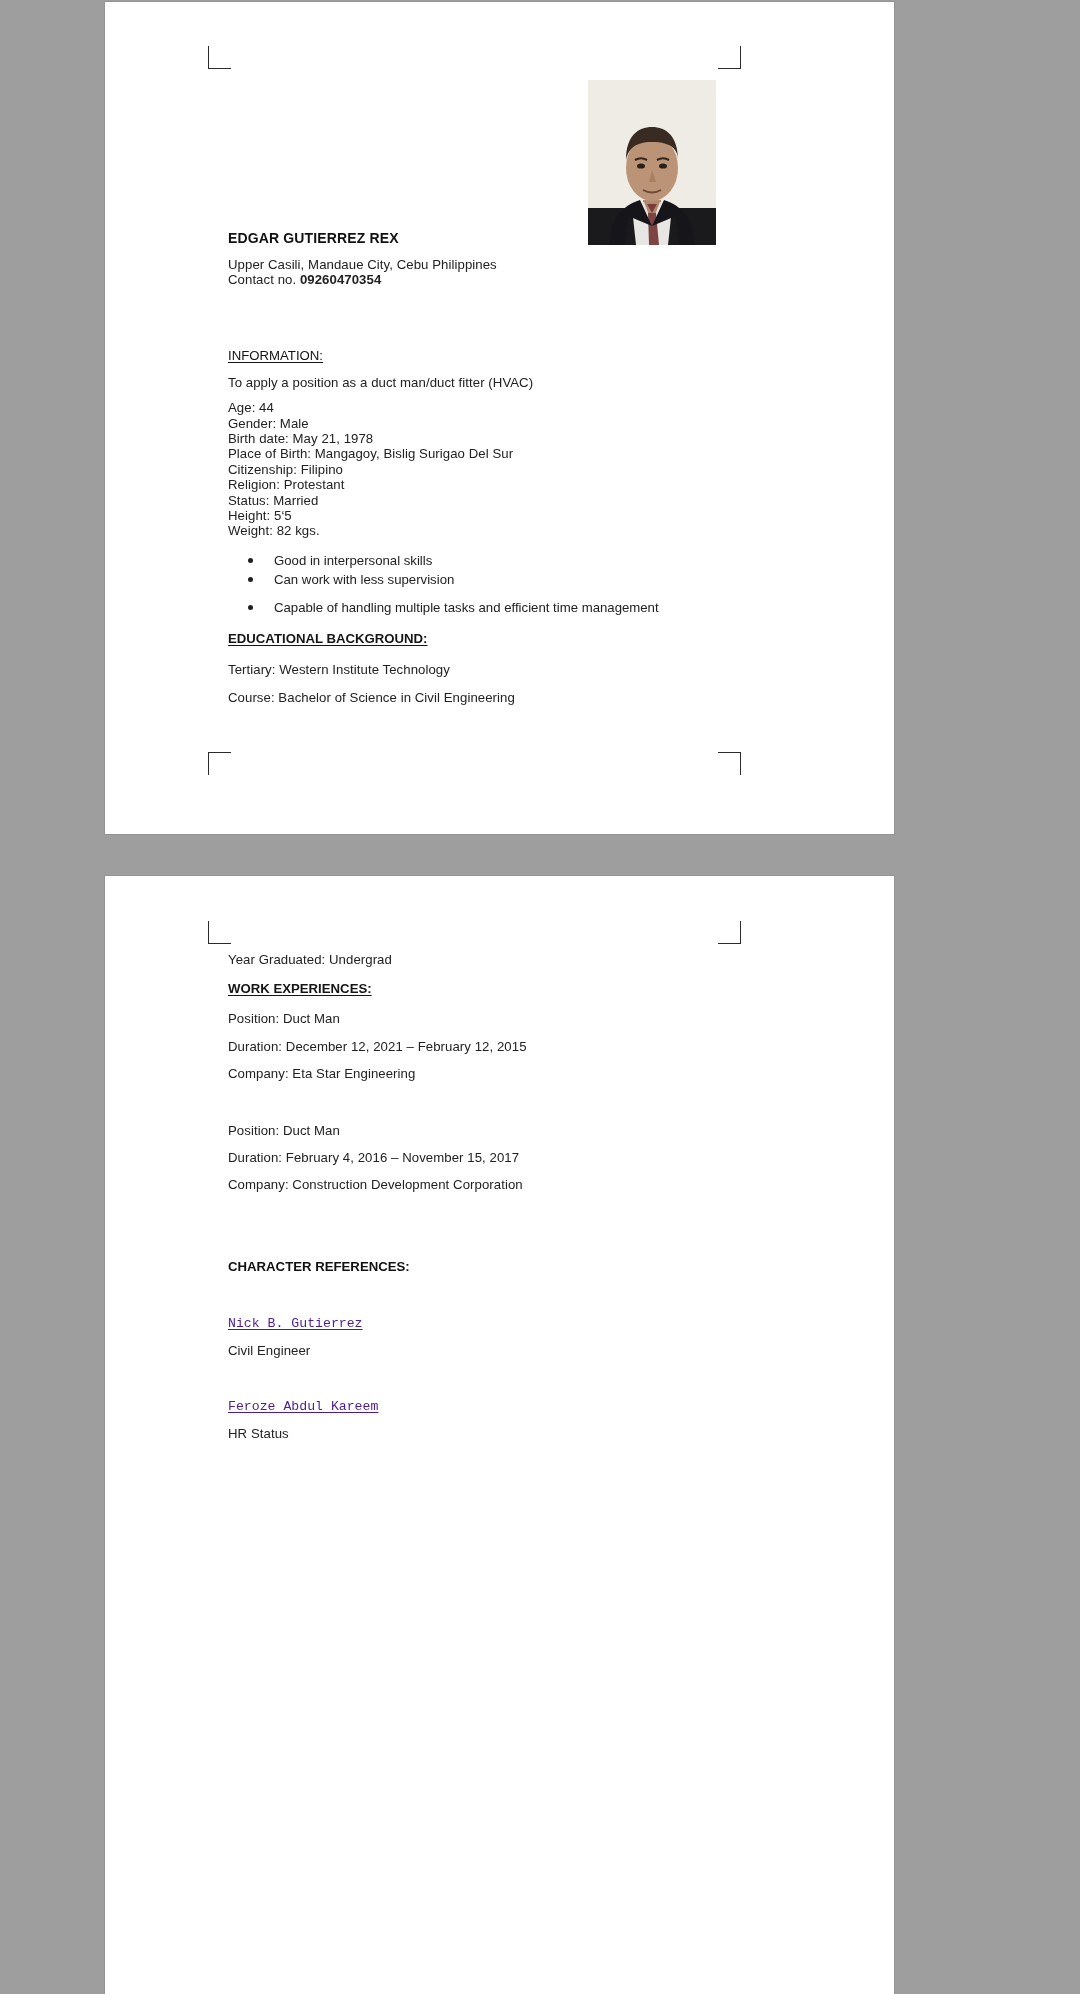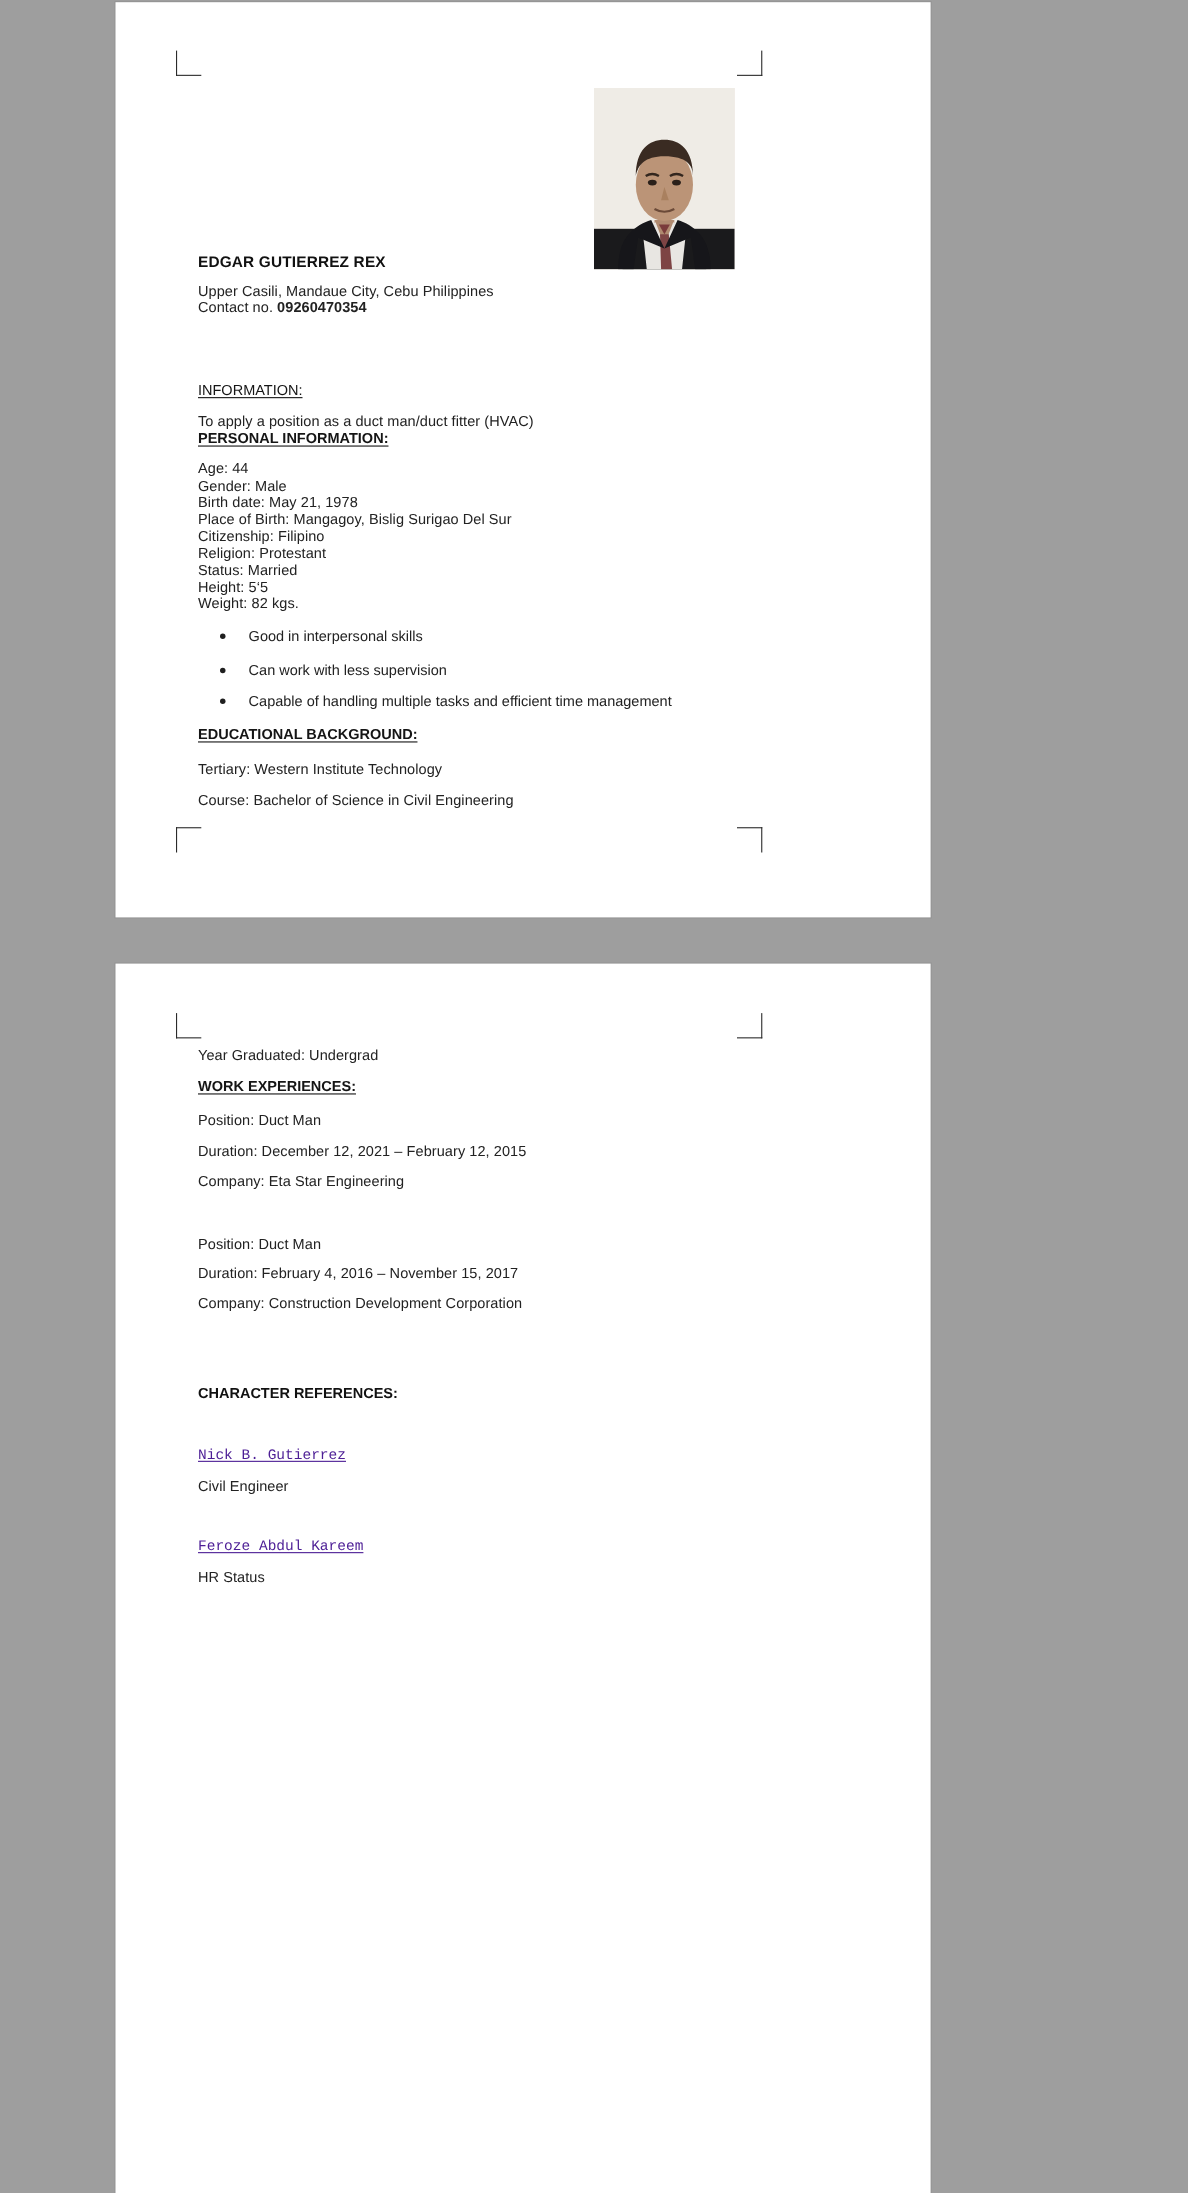--- a/index.html
+++ b/index.html
@@ -19,20 +19,21 @@
     width: 1080px;
     height: 1994px;
     overflow: hidden;
   }
   .page {
     position: absolute;
     left: 105px;
     width: 741px;
     background: #ffffff;
     box-shadow: 0 0 0 1px rgba(0,0,0,0.06);
+    padding-left: 48px;
   }
   .page-1 { top: 2px;  height: 832px; }
   .page-2 { top: 876px; height: 1156px; }
 
   .page-inner {
     position: relative;
     width: 100%;
     height: 100%;
   }
 
@@ -181,44 +182,41 @@
         <div style="height:58px"></div>
 
         <div>
           <span class="heading-ul">INFORMATION:</span>
         </div>
 
         <div style="height:11px"></div>
 
         <div class="txt">To apply a position as a duct man/duct fitter (HVAC)</div>
 
-        <div>
-          <span class="heading-ul heading-bold-ul">PERSONAL INFORMATION:</span>
-        </div>
 
         <div style="height:10px"></div>
 
         <div class="tight">
           <div class="txt">Age: 44</div>
           <div class="txt">Gender: Male</div>
           <div class="txt">Birth date: May 21, 1978</div>
           <div class="txt">Place of Birth: Mangagoy, Bislig Surigao Del Sur</div>
           <div class="txt">Citizenship: Filipino</div>
           <div class="txt">Religion: Protestant</div>
           <div class="txt">Status: Married</div>
           <div class="txt">Height: 5‘5</div>
           <div class="txt">Weight: 82 kgs.</div>
         </div>
 
 
         <div style="height:14px"></div>
 
         <ul class="bullets">
           <li><span class="dot"></span><span>Good in interpersonal skills</span></li>
-          <li style="margin-top:16px"><span class="dot"></span><span>Can work with less supervision</span></li>
+          <li style="margin-top:4px"><span class="dot"></span><span>Can work with less supervision</span></li>
           <li style="margin-top:12px"><span class="dot"></span><span>Capable of handling multiple tasks and efficient time management</span></li>
         </ul>
 
         <div style="height:14px"></div>
 
         <div>
           <span class="heading-ul heading-bold-ul">EDUCATIONAL BACKGROUND:</span>
         </div>
 
         <div style="height:15px"></div>

